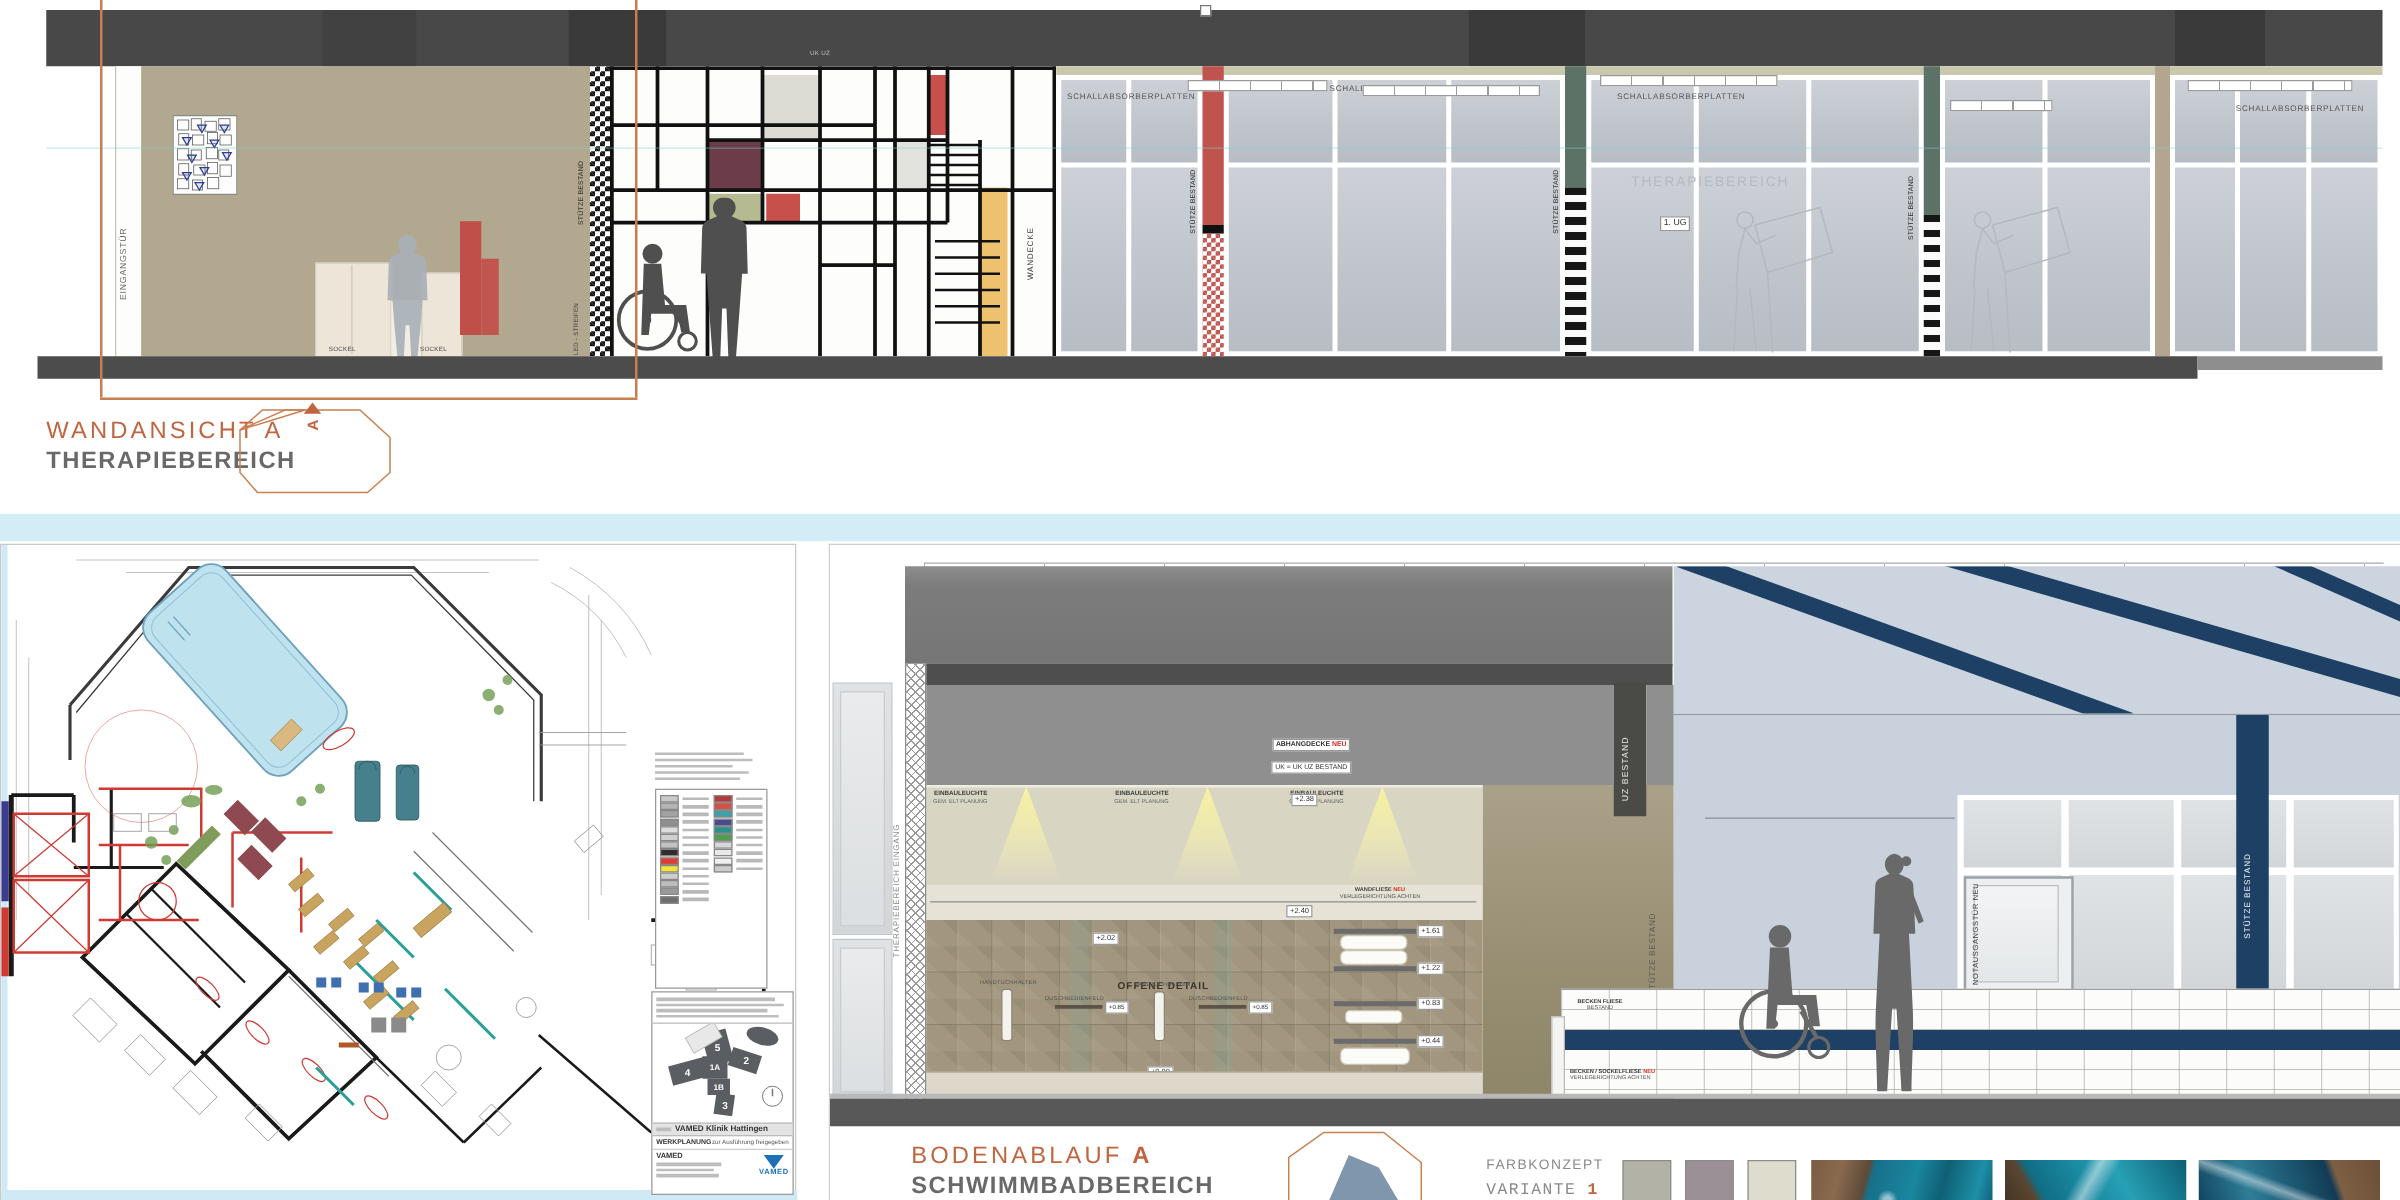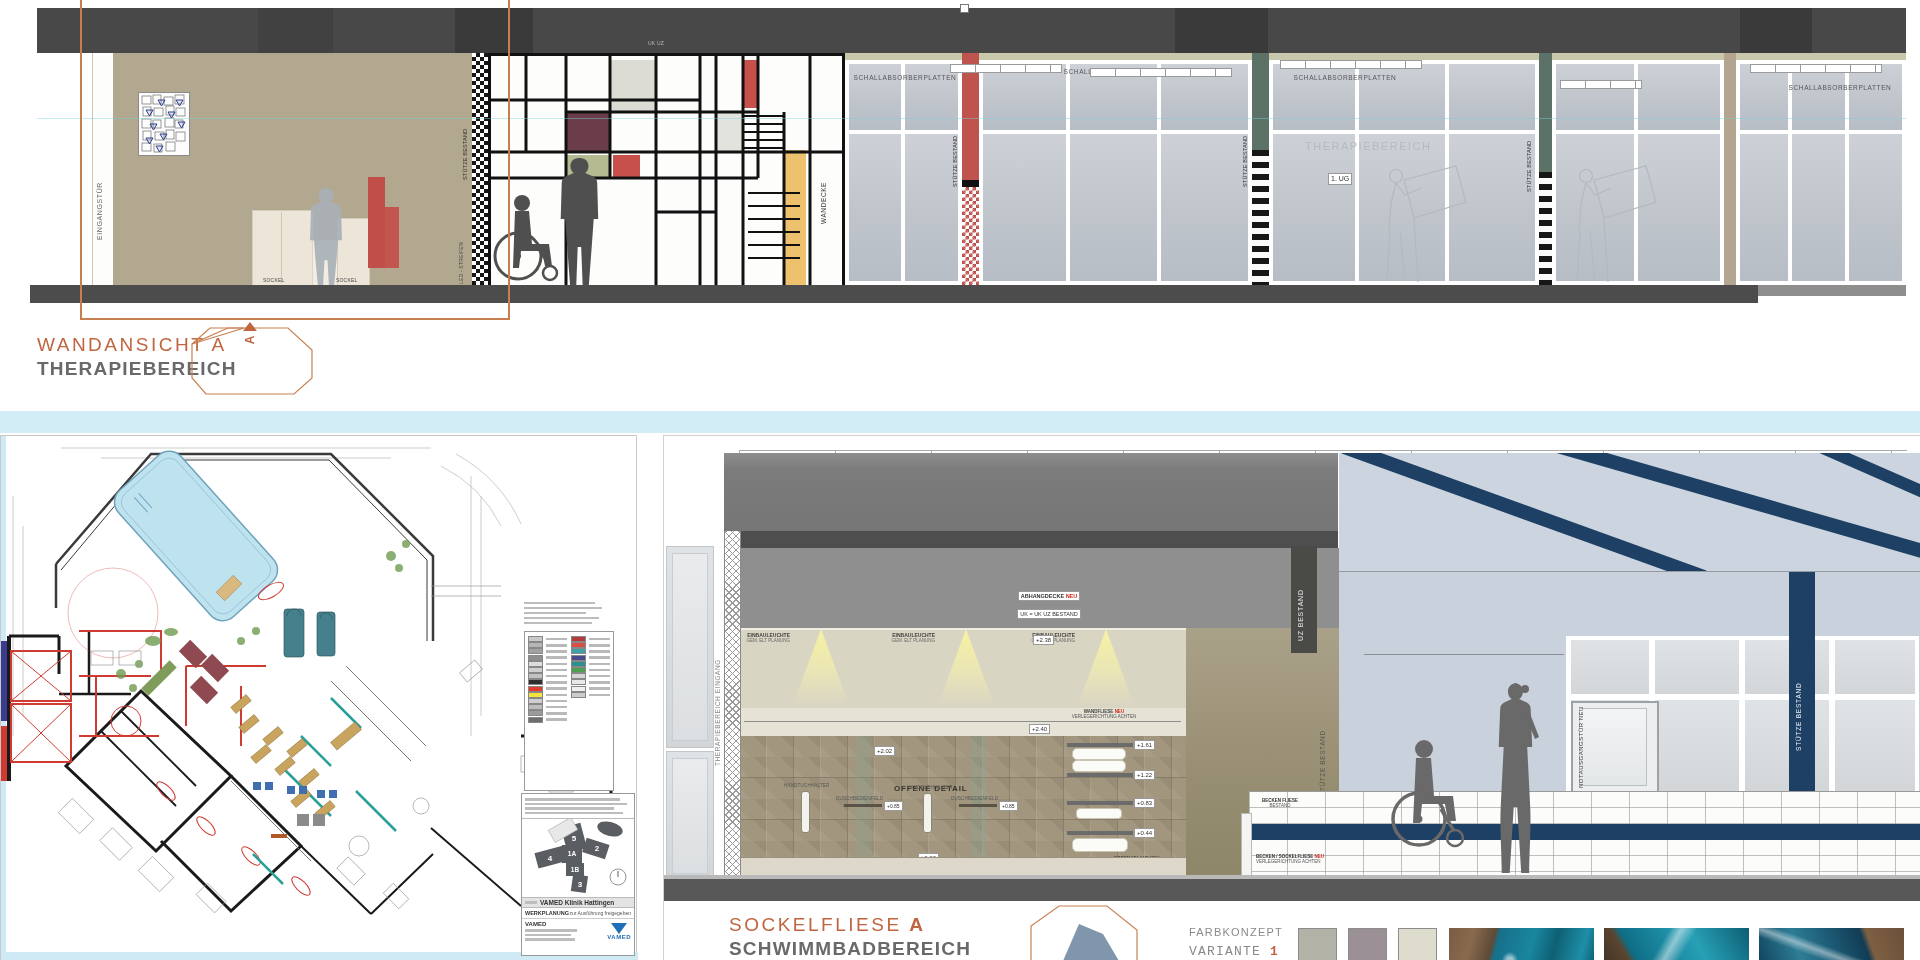--- a/index.html
+++ b/index.html
@@ -766,21 +766,21 @@
         <path d="M128,2 c5.5,0 9,3.8 9,8.5 c0,3.2 -1.5,6 -3.8,7.6 l7.5,3.4 c2.7,1.5 4,3.7 4,6.4 l1.5,38 h-5 l3,60 c1,20 -1,48 -1,66 h-8 l-4,-66 h-3.5 l-4,66 h-8 c0,-18 -2,-46 -1,-66 l3,-60 h-5 l1.5,-38 c0,-2.7 1.3,-4.9 4,-6.4 l7.5,-3.4 c-2.3,-1.6 -3.8,-4.4 -3.8,-7.6 c0,-4.7 3.5,-8.5 9,-8.5 z"></path>
         <circle cx="139" cy="8" r="4"></circle>
         <path d="M143,30 l10,26 l-4,2 l-9,-22 z"></path>
       </g>
     </svg>
 
     <div class="abs" style="left:0;top:439px;width:1257px;height:4px;background:#b9b9b9;"></div>
     <div class="abs" style="left:0;top:443px;width:1257px;height:22px;background:#585858;"></div>
 
     <div class="abs titles-orange" style="left:65px;top:478px;">
-      <span>SOCKELFLIESE</span>
+      <span>BODENABLAUF</span>
       <span style="font-weight:bold;">A</span>
     </div>
     <div class="abs titles-gray" style="left:65px;top:502px;">SCHWIMMBADBEREICH</div>
 
     <svg class="abs" style="left:365px;top:468px;" width="112" height="57" viewBox="0 0 112 57">
       <polygon points="30,2 78,2 108,26 108,57 2,57 2,22" fill="none" stroke="#c98050" stroke-width="1.2"></polygon>
       <polygon points="34,57 50,20 74,30 90,57" fill="#7f96ad"></polygon>
     </svg>
 
     <div class="abs" style="left:525px;top:490px;font-size:11px;letter-spacing:1.2px;color:#8a8a8a;">FARBKONZEPT</div>

